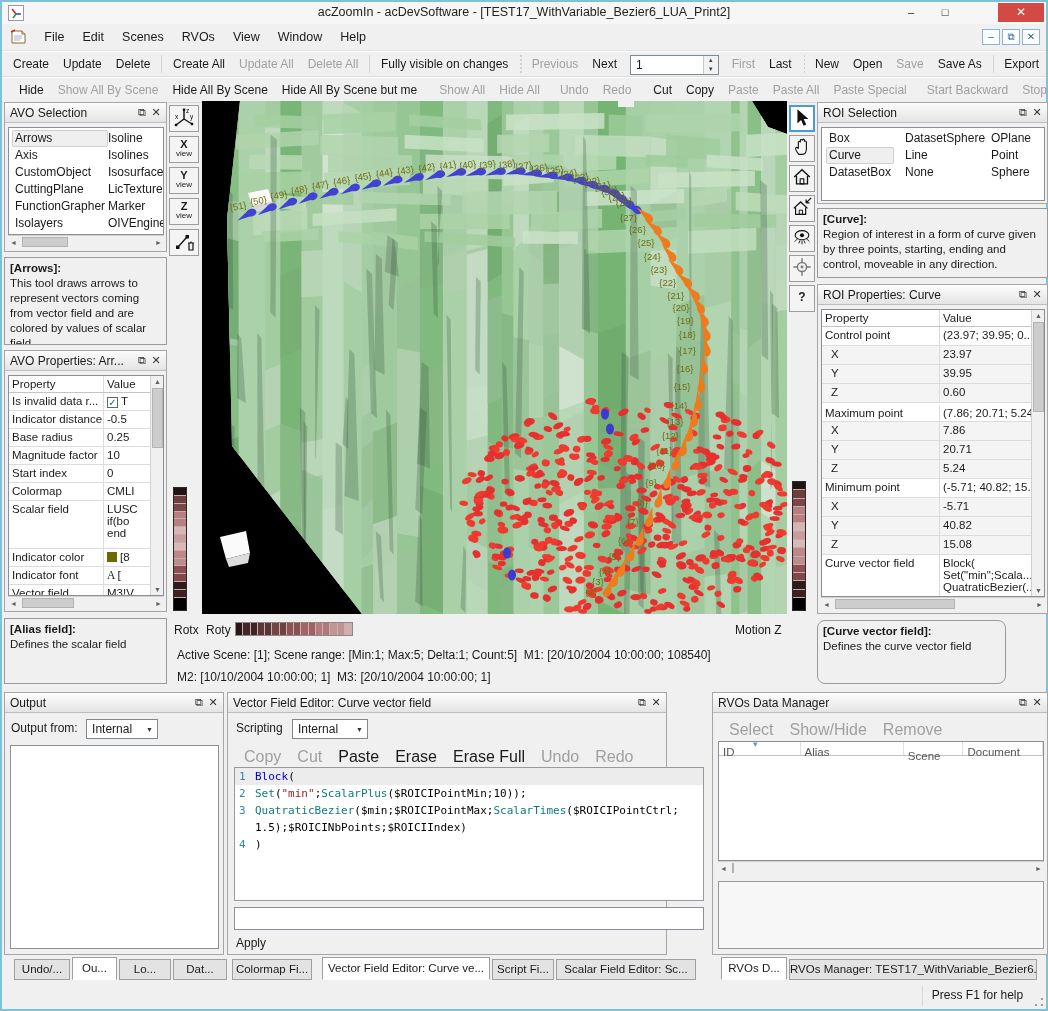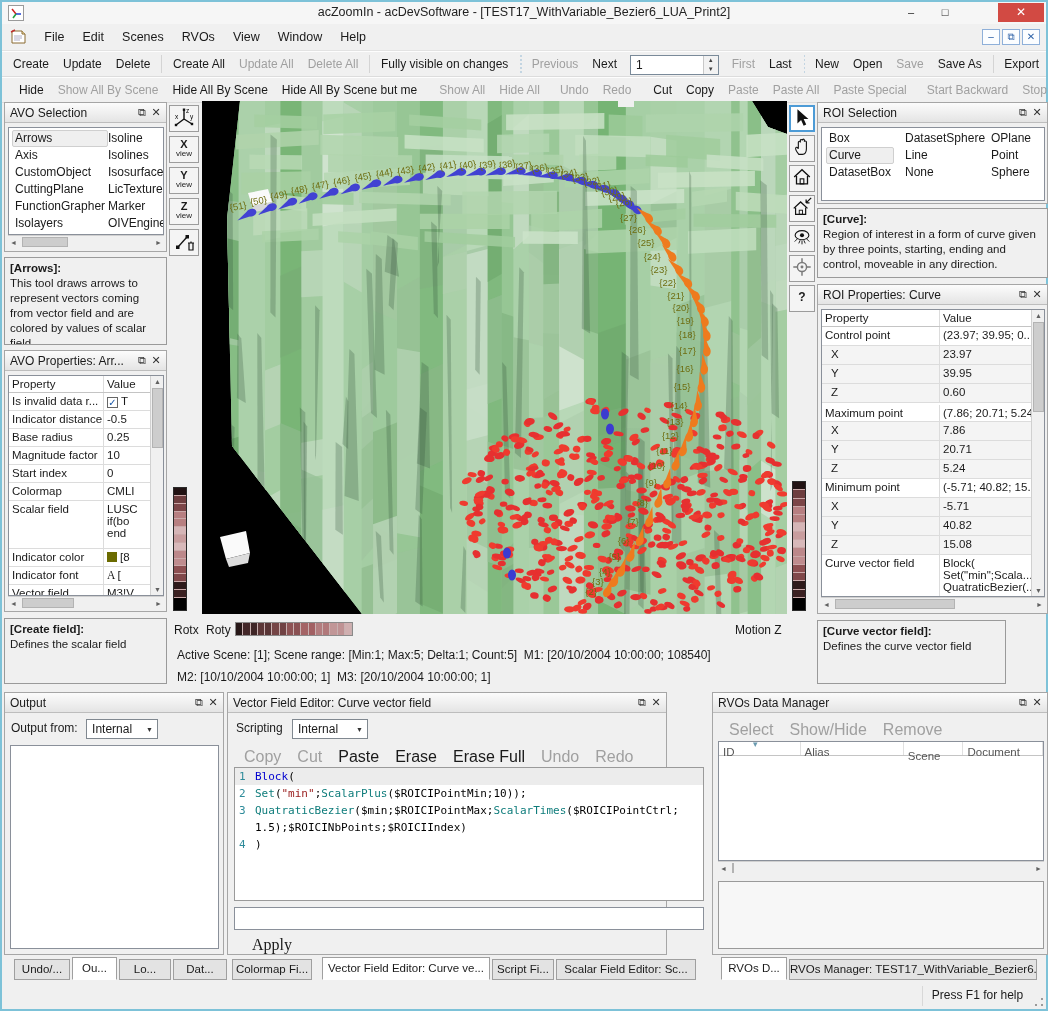--- a/index.html
+++ b/index.html
@@ -262,21 +262,21 @@
         </div>
       </div>
     <div class="sb-h" id="avo-grid-sbh" style="left:3px;top:245px;width:156px;">
         <span class="sb-arrow" style="left: 2px; top: 3px;">◄</span>
         <span class="sb-arrow" style="right: 2px; top: 3px;">►</span>
         <span class="sb-thumb" style="left: 14px; top: 1px; height: 10px; width: 52px;"></span>
       </div>
   </div>
 
   <div class="infobox" style="left:2px;top:616px;width:163px;height:66px;">
-    <b>[Create field]:</b>
+    <b>[Alias field]:</b>
     <span>Defines the scalar field</span>
   </div>
 
   <div id="left-strip" class="strip">
       <div class="vbtn" style="top: 4px;"><svg width="24" height="24" viewBox="0 0 24 24">
           <path d="M12 13 L12 4 M12 13 L4 19 M12 13 L20 18" stroke="#111" stroke-width="1.4" fill="none"></path>
           <rect x="10.8" y="2.5" width="2.4" height="2.4" fill="#111"></rect>
           <rect x="2.8" y="17.8" width="2.4" height="2.4" fill="#111"></rect>
           <rect x="18.8" y="16.8" width="2.4" height="2.4" fill="#111"></rect>
           <text x="14" y="7" font-size="6.5">z</text>
@@ -1437,21 +1437,21 @@
           <span class="sb-thumb" style="left: 1px; top: 12px; width: 11px; height: 90px;"></span>
         </div>
       </div>
     <div class="sb-h" id="roi-grid-sbh" style="left:3px;top:312px;width:224px;">
         <span class="sb-arrow" style="left: 2px; top: 3px;">◄</span>
         <span class="sb-arrow" style="right: 2px; top: 3px;">►</span>
         <span class="sb-thumb" style="left: 14px; top: 1px; height: 10px; width: 120px;"></span>
       </div>
   </div>
 
-  <div class="infobox" style="left:815px;top:618px;width:189px;height:64px;">
+  <div class="infobox" style="left:815px;top:618px;width:189px;height:64px;border-radius:8px;">
     <b>[Curve vector field]:</b>
     <span>Defines the curve vector field</span>
   </div>
 
   <span class="scene-text" style="left:172px;top:621px;">Rotx</span>
   <span class="scene-text" style="left:204px;top:621px;">Roty</span>
   <div id="rot-strip">
       <div style="background: rgb(39, 23, 23);"></div>
       <div style="background: rgb(67, 39, 40);"></div>
       <div style="background: rgb(63, 37, 38);"></div>
@@ -1507,21 +1507,21 @@
         <div class="code-row">
           <span class="code-num"></span>
           <span class="code-txt"><span class="tok-p">1.5);$ROICINbPoints;$ROICIIndex)</span></span>
         </div>
         <div class="code-row">
           <span class="code-num">4</span>
           <span class="code-txt"><span class="tok-p">)</span></span>
         </div>
       </div>
     <div style="position:absolute;left:6px;top:214px;width:470px;height:23px;background:#fff;border:1px solid #8a909a;"></div>
-    <span style="position:absolute;left:24px;top:243px;font-size:16px;font-family:Liberation Serif, serif;">Apply</span>
+    <span style="position:absolute;left:8px;top:243px;font-size:12px;">Apply</span>
   </div>
 
   <div class="panel" style="left:710px;top:690px;width:336px;height:263px;">
     <div class="ptitle">RVOs Data Manager</div>
     <div class="ptools"><span>⧉</span><span>✕</span></div>
     <div id="rvos-btns" style="position:absolute;left:8px;top:25px;"><span class="flat-btn disabled">Select</span><span class="flat-btn disabled">Show/Hide</span><span class="flat-btn disabled">Remove</span><span class="flat-btn disabled">Remove All</span><span class="flat-btn disabled">Export</span></div>
     <div id="rvos-table" style="position:absolute;left:5px;top:48px;width:326px;height:120px;background:#fff;border:1px solid #8a909a;overflow:hidden;">
         <div style="display: flex; height: 14px; border-bottom: 1px solid rgb(196, 196, 196); color: rgb(85, 85, 85); font-size: 11.5px;">
           <span style="width: 82px; padding: 4px 4px 0px; border-right: 1px solid rgb(224, 224, 224); position: relative;">ID<span style="position: absolute; top: -3px; left: 34px; color: rgb(106, 154, 176); font-size: 9px;">▾</span></span>
           <span style="width: 104px; padding: 4px 4px 0px; border-right: 1px solid rgb(224, 224, 224); position: relative;">Alias</span>

